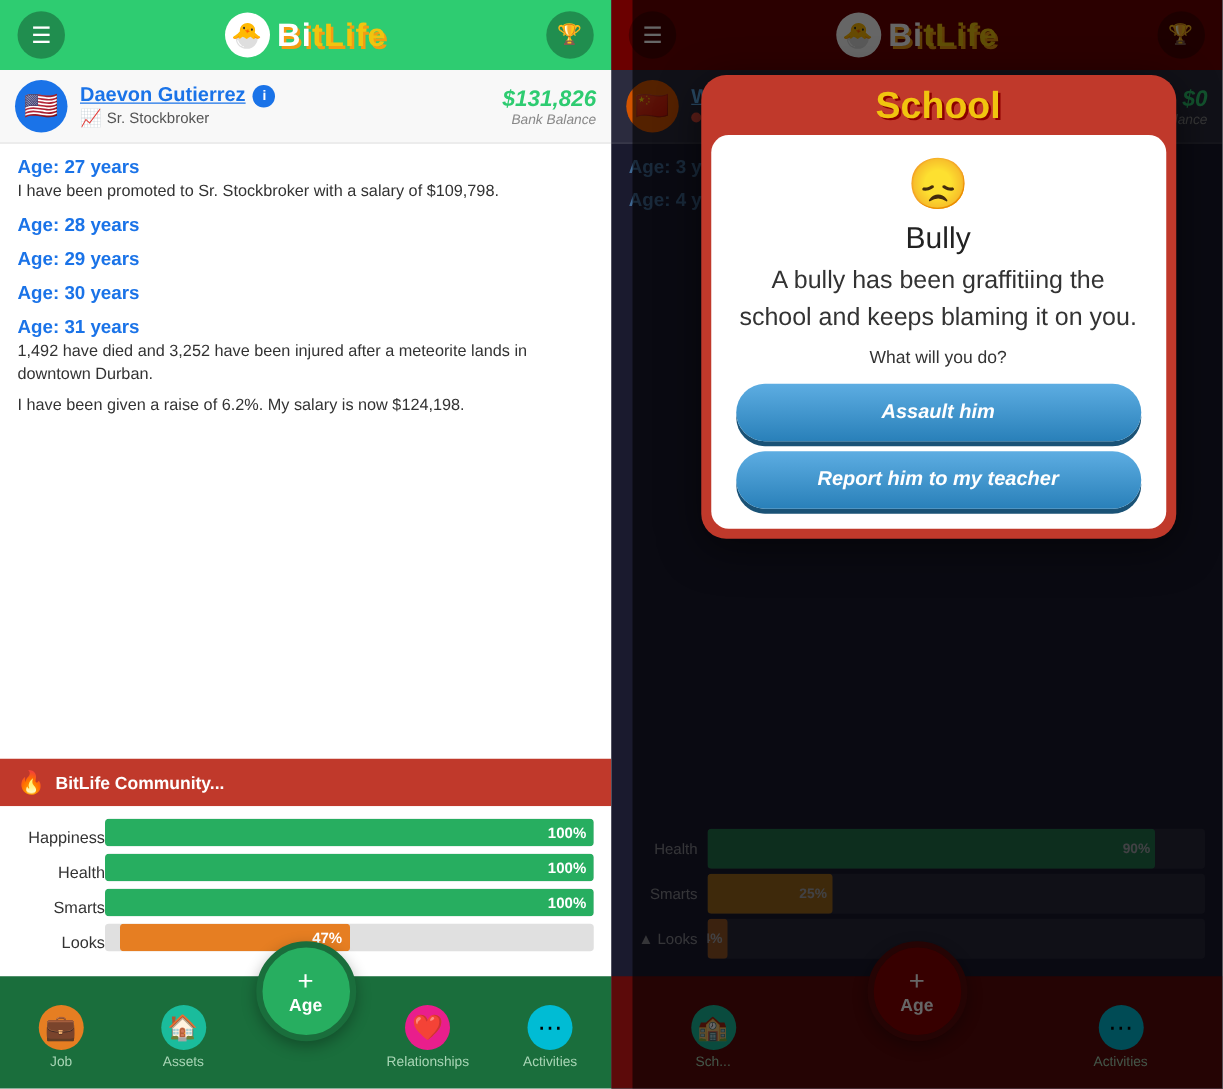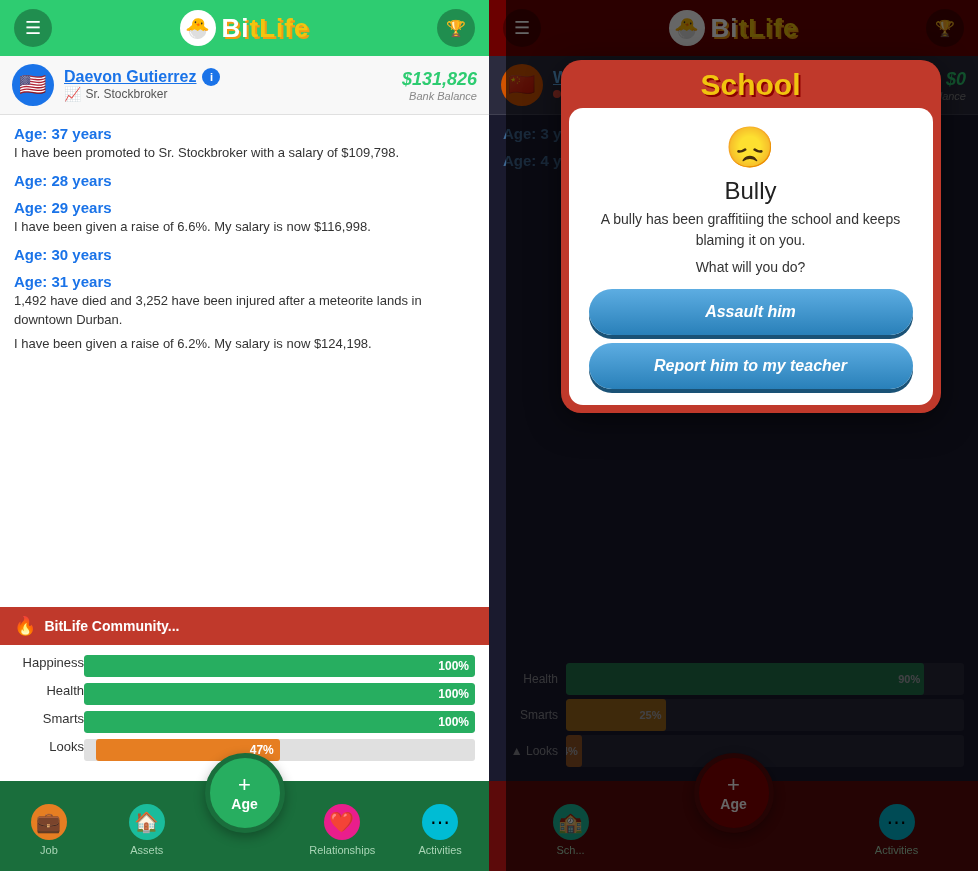--- a/index.html
+++ b/index.html
@@ -287,21 +287,21 @@
     }
 
     
     .stats-section {
       background: #fff;
       padding: 10px 14px 14px;
     }
 
     .stat-row {
       display: flex;
-      align-items: flex-start;
+      align-items: flex-end;
       margin-bottom: 6px;
       gap: 0;
     }
 
     .stat-name {
       width: 70px;
       font-size: 13px;
       color: #333;
       text-align: right;
       flex-shrink: 0;
@@ -445,21 +445,21 @@
     }
 
     .bully-title {
       font-size: 24px;
       font-weight: 400;
       color: #222;
       margin-bottom: 4px;
     }
 
     .bully-desc {
-      font-size: 14px;
+      font-size: 20px;
       color: #333;
       line-height: 1.5;
       margin-bottom: 8px;
     }
 
     .bully-question {
       font-size: 14px;
       color: #333;
       margin-bottom: 14px;
     }
@@ -572,25 +572,24 @@
         </div>
       </div>
     </div>
     <div class="profile-right">
       <div class="bank-amount">$131,826</div>
       <div class="bank-label">Bank Balance</div>
     </div>
   </div>
 
   <div class="life-events">
-    <div class="age-header">Age: 37 years</div>
+    <div class="age-header">Age: 27 years</div>
     <div class="event-text">I have been promoted to Sr. Stockbroker with a salary of $109,798.</div>
     <div class="age-header">Age: 28 years</div>
     <div class="age-header">Age: 29 years</div>
-    <div class="event-text">I have been given a raise of 6.6%. My salary is now $116,998.</div>
     <div class="age-header">Age: 30 years</div>
     <div class="age-header">Age: 31 years</div>
     <div class="event-text">1,492 have died and 3,252 have been injured after a meteorite lands in downtown Durban.</div>
     <div class="event-text">I have been given a raise of 6.2%. My salary is now $124,198.</div>
   </div>
 
   <div class="community-bar">
     <span class="community-icon">🔥</span>
     <span class="community-text">BitLife Community...</span>
   </div>

